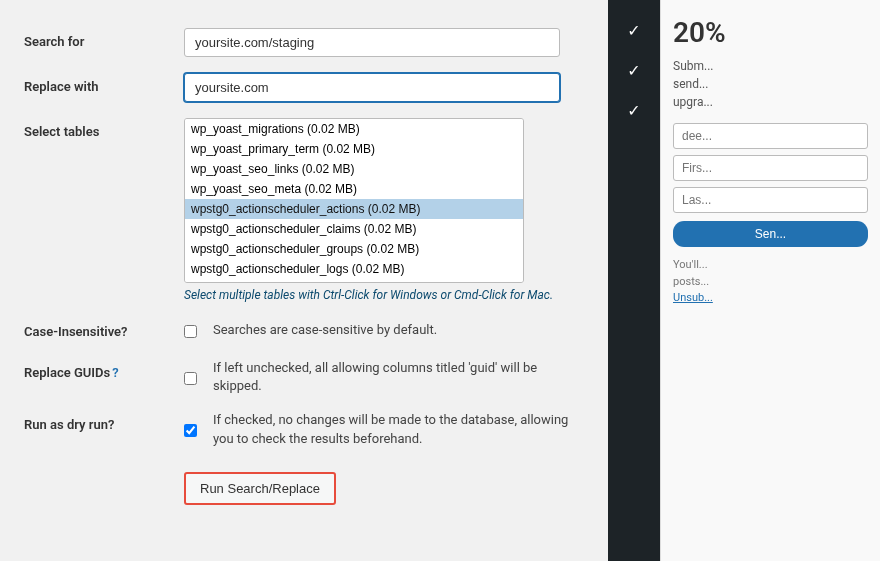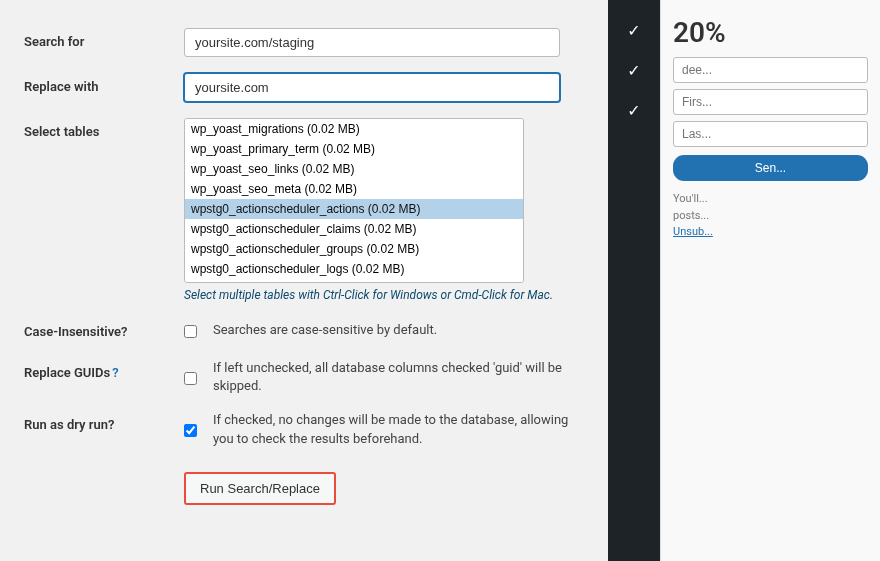--- a/index.html
+++ b/index.html
@@ -227,21 +227,21 @@
       <tr>
         <td>
           <div class="label-with-link">
             <span>Replace GUIDs</span>
               <a href="#" class="help-link">?</a>
           </div>
         </td>
         <td>
           <div class="checkbox-row">
             <input type="checkbox" style="">
-            <span class="checkbox-label">If left unchecked, all database columns checked 'guid' will be skipped.</span>
+            <span class="checkbox-label">If left unchecked, all allowing columns titled 'guid' will be skipped.</span>
           </div>
         </td>
       </tr>
 
       <tr>
         <td>Run as dry run?</td>
         <td>
           <div class="checkbox-row">
             <input type="checkbox" checked="" style="">
             <span class="checkbox-label">If checked, no changes will be made to the database, allowing you to check the results beforehand.</span>
@@ -266,18 +266,19 @@
   <div class="sidebar-icon">
     <span>✓</span>
   </div>
   <div class="sidebar-icon">
     <span>✓</span>
   </div>
 </div>
 
 <div class="right-panel">
   <div class="right-panel-heading">20%</div>
+  <div class="right-panel-text">Subm...<br>send...<br>upgra...</div>
   <input class="right-panel-input" type="text" placeholder="dee..." style="">
   <input class="right-panel-input" type="text" placeholder="Firs..." style="">
   <input class="right-panel-input" type="text" placeholder="Las..." style="">
   <button class="right-panel-btn">Sen...</button>
   <div class="right-panel-footnote">You'll...<br>posts...<br><a href="#">Unsub...</a></div>
 </div>
 
 </body></html>

